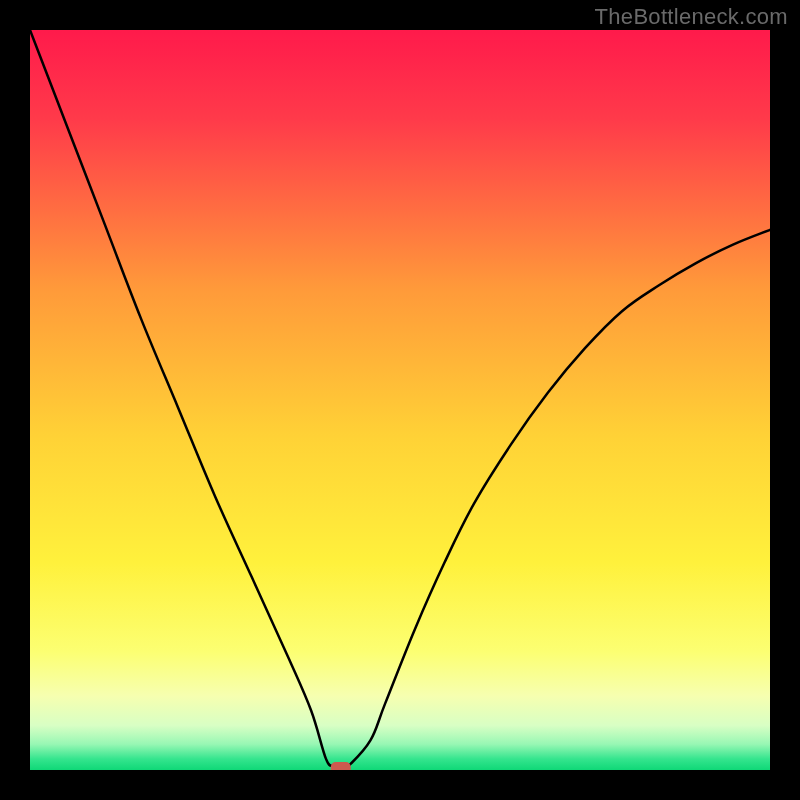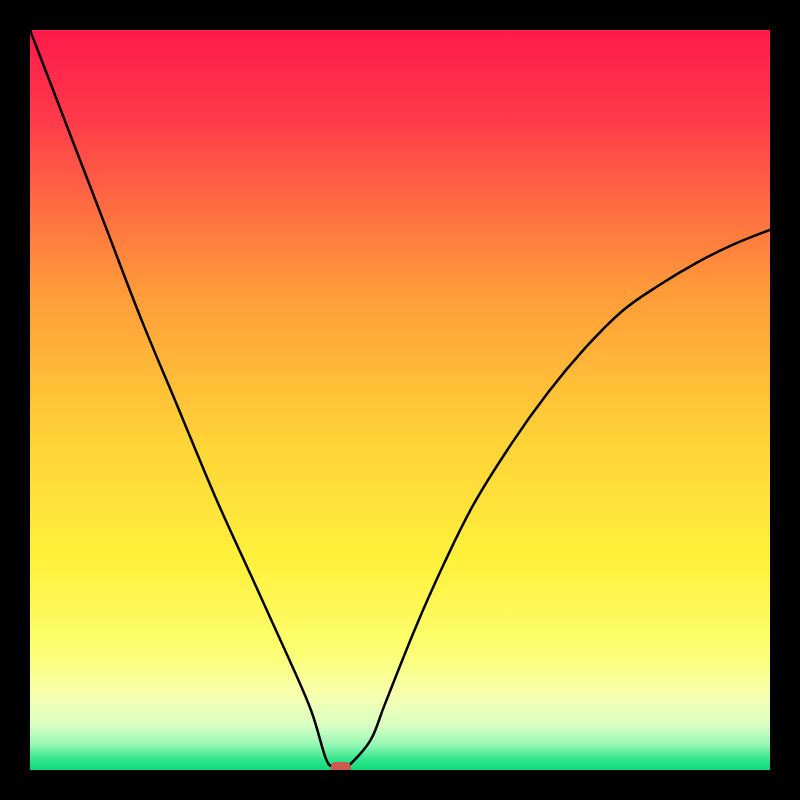--- a/index.html
+++ b/index.html
@@ -38,20 +38,21 @@
   .plot-area svg {
     display: block;
     width: 740px;
     height: 740px;
   }
 </style>
 </head>
 <body>
 
 <div class="frame">
+  <div class="watermark">TheBottleneck.com</div>
   <div class="plot-area">
     <svg id="plot-svg" viewBox="0 0 740 740">
       <defs>
         <linearGradient id="bg-grad" x1="0" y1="0" x2="0" y2="1">
             <stop offset="0%" stop-color="#ff1a4b"></stop>
             <stop offset="12%" stop-color="#ff3a4a"></stop>
             <stop offset="35%" stop-color="#ff9a3a"></stop>
             <stop offset="55.00000000000001%" stop-color="#ffd236"></stop>
             <stop offset="72%" stop-color="#fff13c"></stop>
             <stop offset="84%" stop-color="#fcff72"></stop>

